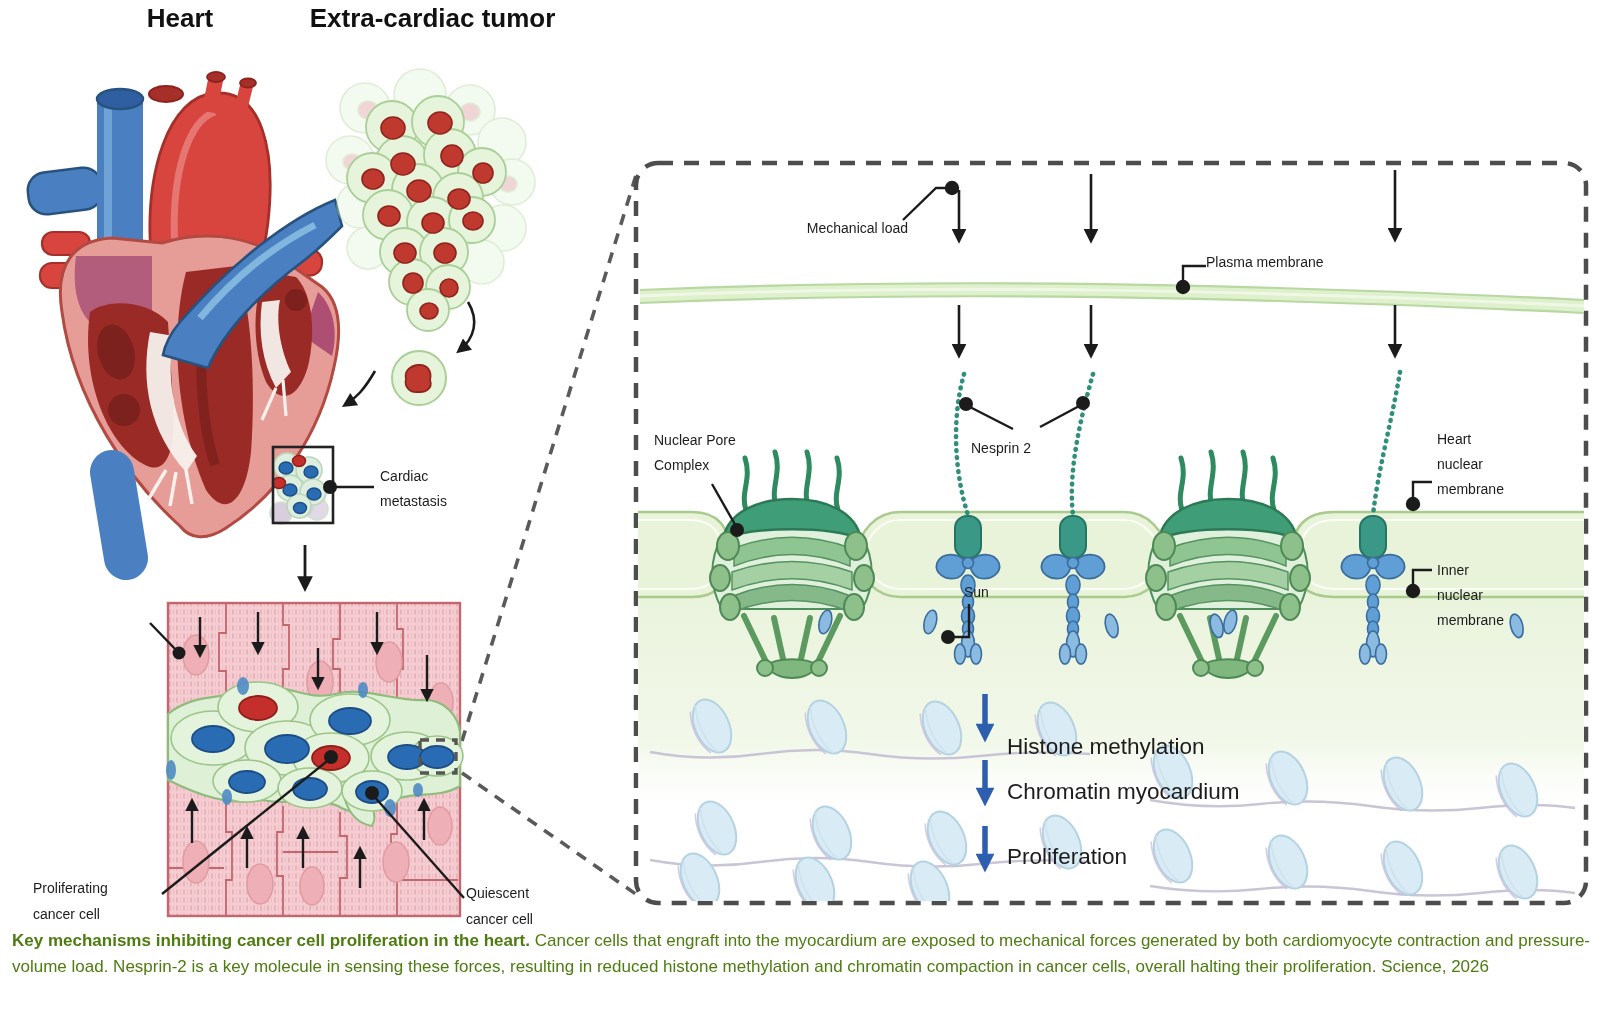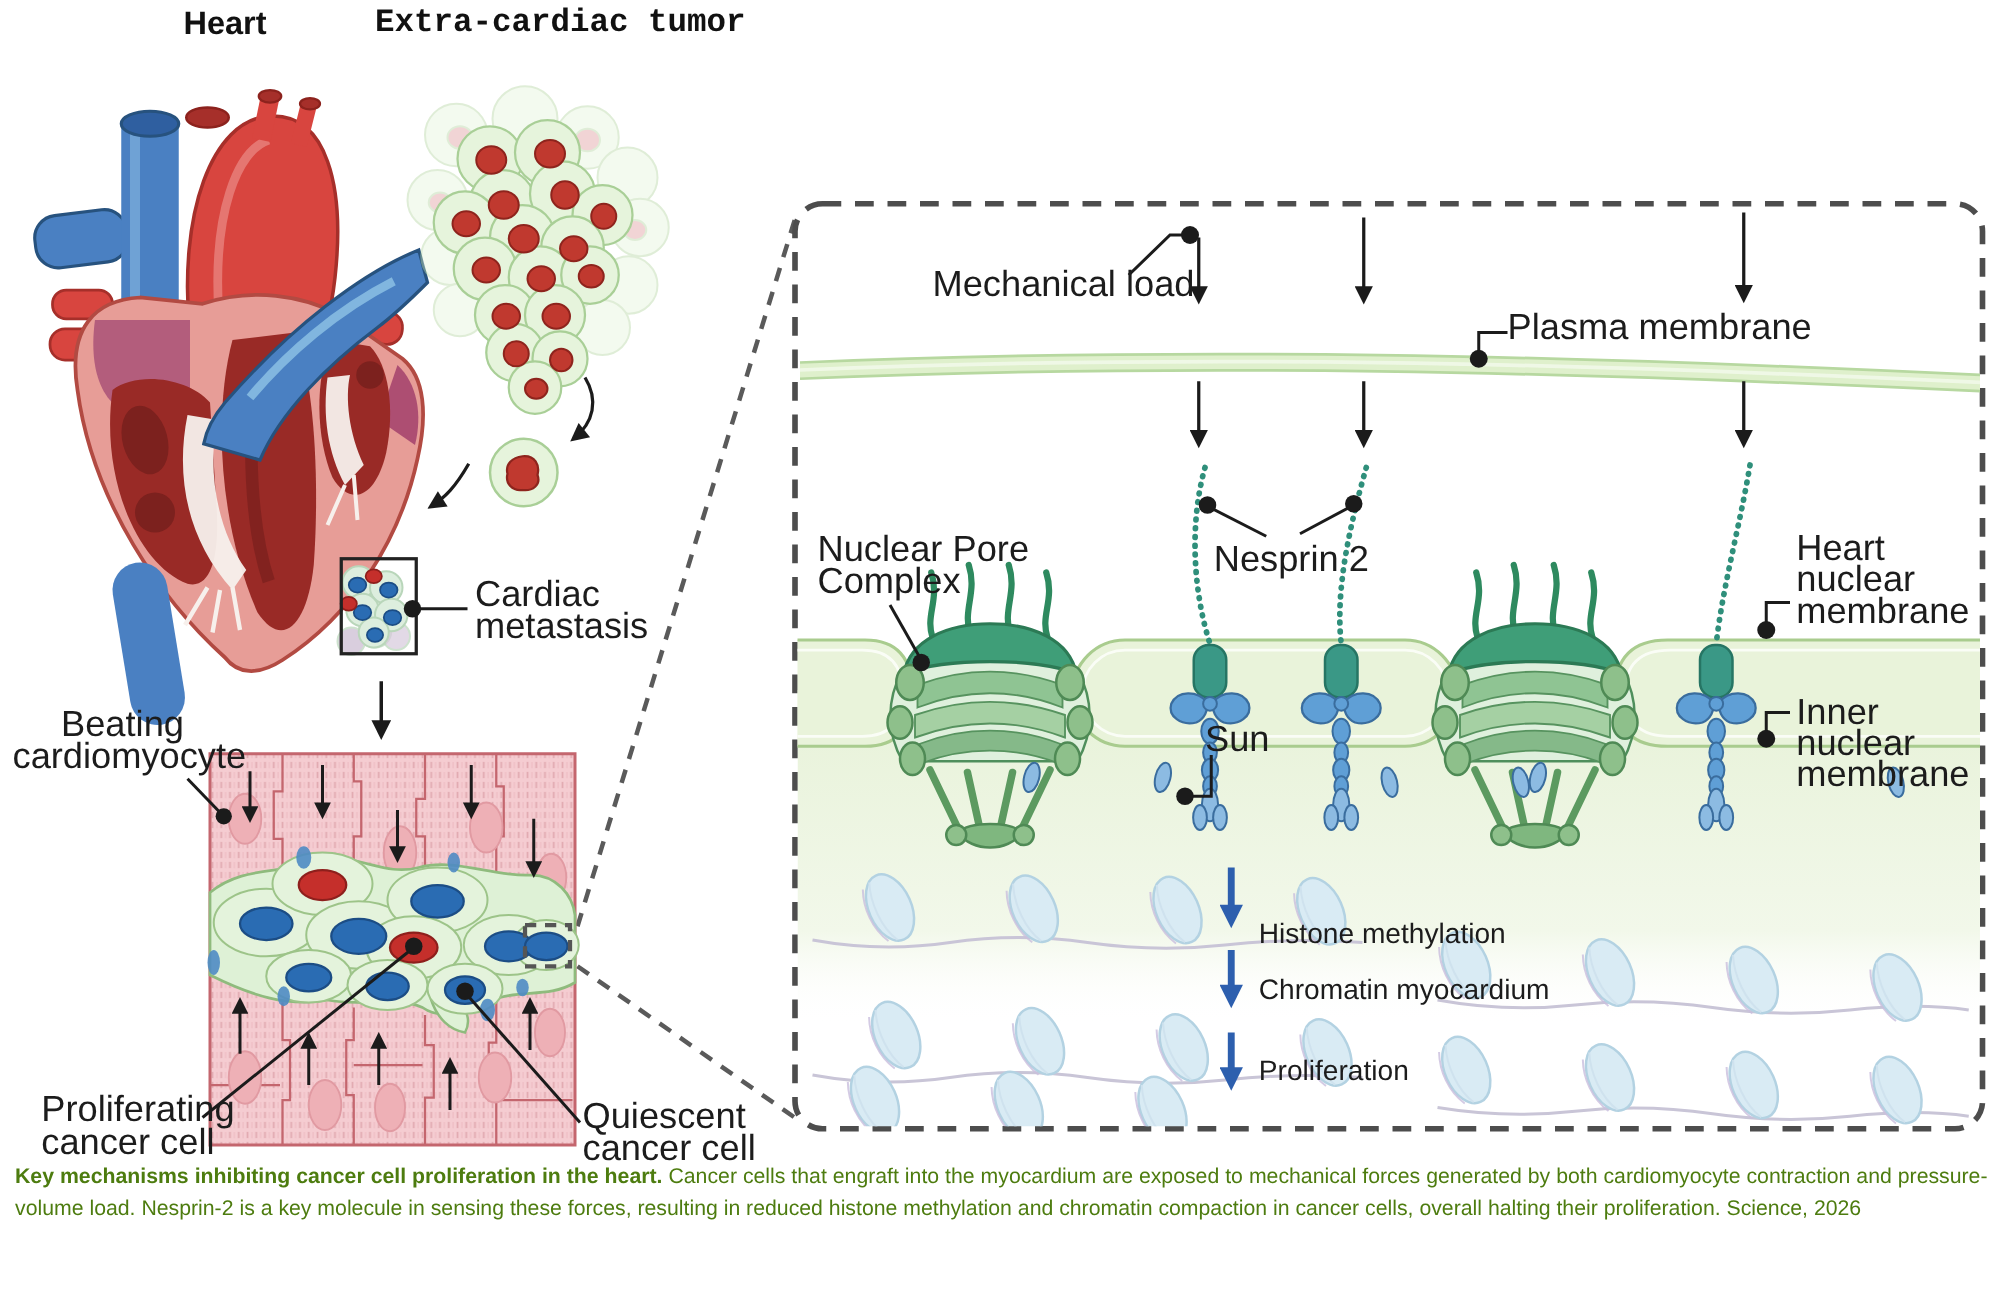--- a/index.html
+++ b/index.html
@@ -1,19 +1,19 @@
 <!DOCTYPE html>
 <html><head>
 <meta charset="utf-8">
 <style>
   html,body{margin:0;padding:0;background:#fff;}
   #stage{position:relative;width:1600px;height:1036px;background:#fff;overflow:hidden;
          font-family:"Liberation Sans",sans-serif;padding-left:36px;}
   svg{position:absolute;left:0;top:0;}
-  .lbl{position:absolute;font-size:29px;line-height:24.5px;color:#1c1c1c;white-space:nowrap;}
+  .lbl{position:absolute;font-size:14px;line-height:24.5px;color:#1c1c1c;white-space:nowrap;}
   .lbl3{line-height:24.8px;}
   .title{position:absolute;font-size:26px;font-weight:700;color:#111;text-align:center;white-space:nowrap;}
   .right{text-align:right;}
   .center{text-align:center;}
   .big{font-size:22.5px;}
   .caption{position:absolute;left:12px;top:928px;width:1578px;margin:0;
            font-size:17px;line-height:25.6px;color:#4d7c0f;text-align:justify;}
   .caption b{font-weight:700;}
 </style>
 </head>
@@ -408,31 +408,27 @@
   <path d="M150,623 L177,651"></path>
         <circle cx="179" cy="653" r="6.5" fill="#1b1b1b" stroke="none"></circle>
   <path d="M331,758 L162,894"></path>
         <circle cx="331" cy="757" r="7" fill="#1b1b1b" stroke="none"></circle>
   <path d="M372,794 L464,898"></path>
         <circle cx="372" cy="793" r="7" fill="#1b1b1b" stroke="none"></circle>
 </g>
 </svg>
 
 <div class="title" style="left:118px;top:3px;width:124px;">Heart</div>
-<div class="title" style="left:300px;top:3px;width:265px;font-family:Liberation Mono, monospace;">Extra-cardiac tumor</div>
+<div class="title" style="left:300px;top:3px;width:265px;">Extra-cardiac tumor</div>
 
 <div class="lbl" style="left:380px;top:464px;">
   <div>Cardiac</div>
       <div>metastasis</div>
 </div>
 
-<div class="lbl center" style="left:10px;top:568px;width:176px;">
-  <div>Beating</div>
-      <div>cardiomyocyte</div>
-</div>
 
 <div class="lbl" style="left:33px;top:876px;line-height:25.5px;">
   <div>Proliferating</div>
       <div>cancer cell</div>
 </div>
 
 <div class="lbl" style="left:466px;top:881px;line-height:25.5px;">
   <div>Quiescent</div>
       <div>cancer cell</div>
 </div>

